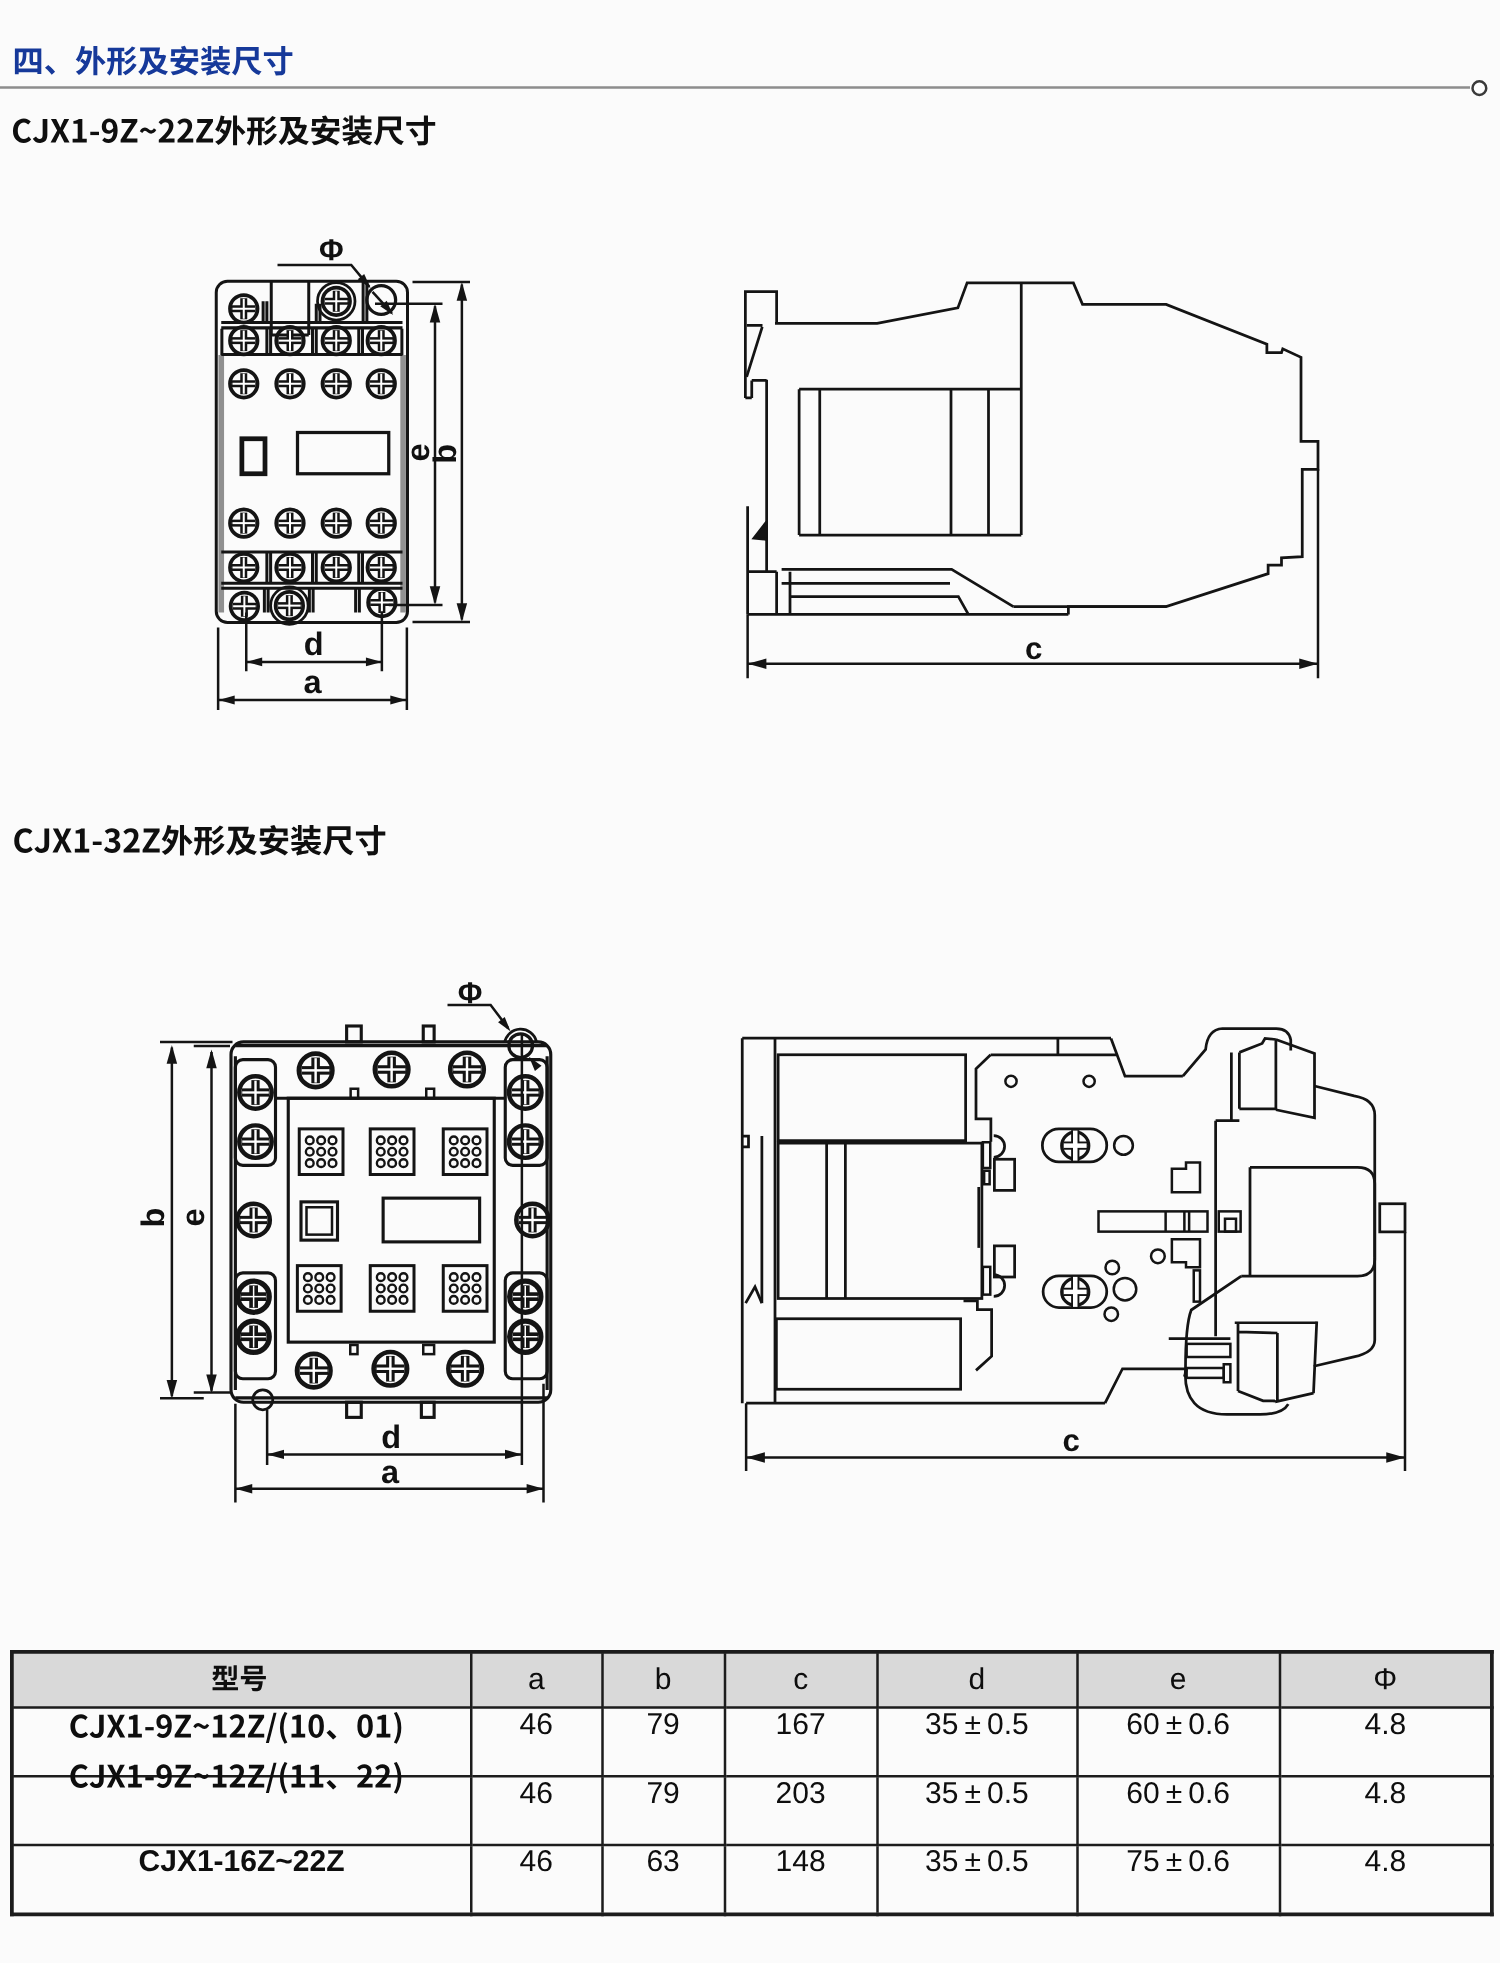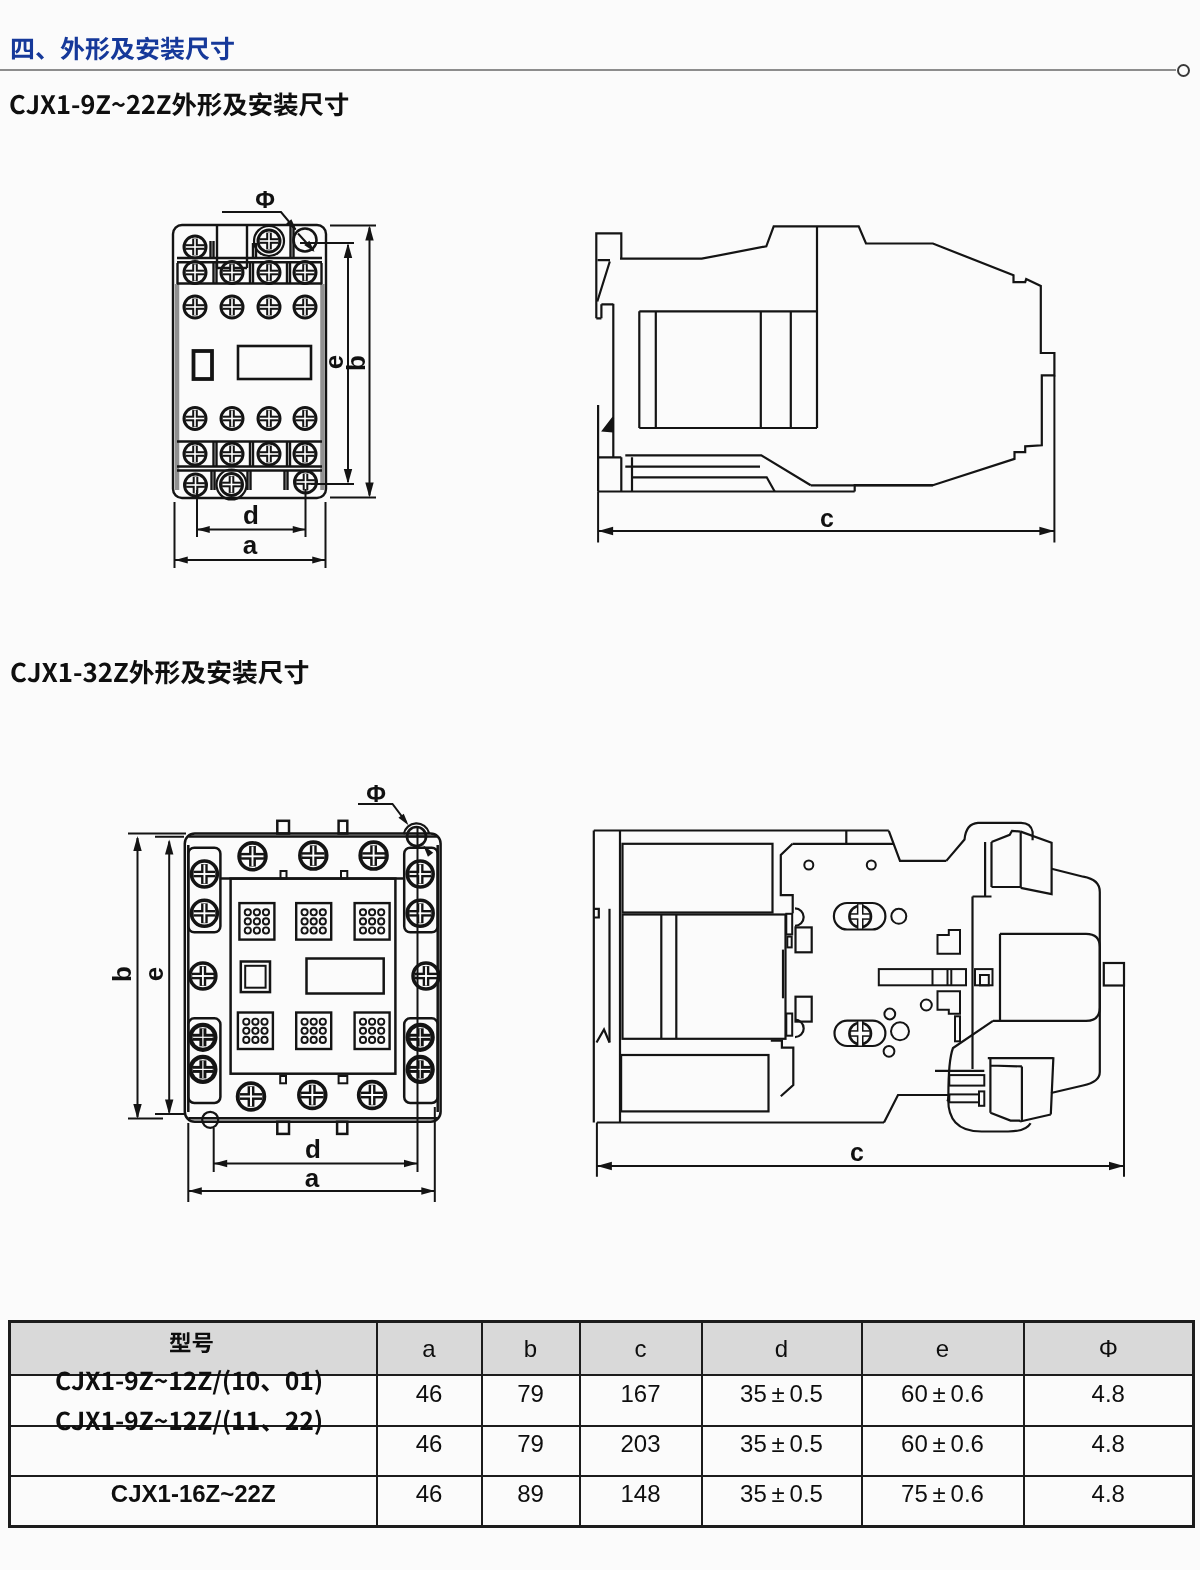--- a/index.html
+++ b/index.html
@@ -2,21 +2,21 @@
 <html><head>
 <meta charset="utf-8">
 <style>
 html,body{margin:0;padding:0;background:#fbfbfb;}
 body{width:1200px;height:1570px;position:relative;font-family:"Liberation Sans",sans-serif;overflow:hidden;}
 .abs{position:absolute;}
 svg{position:absolute;overflow:visible;}
 svg text{font-family:"Liberation Sans",sans-serif;fill:#111;}
 table{border-collapse:collapse;table-layout:fixed;border:3px solid #1c1c1c;}
 td{border:2px solid #1c1c1c;line-height:25px;text-align:center;vertical-align:middle;padding:0;color:#0e0e0e;}
-tr+tr td{padding-bottom:14px;}
+tr+tr td{padding-bottom:28px;}
 </style>
 </head>
 <body>
 
 <svg class="abs" style="left:10px;top:26px;" width="229" height="40" viewBox="0 0 229 40">
     <g transform="translate(0,32) scale(0.02500,-0.02500)" fill="#16399a" stroke="none">
       <path transform="translate(0,0)" d="M76.5 765.7H921.9V-48.5H795.4V650.1H197.8V-56.5H76.5ZM140.9 126.1H862.2V10.3H140.9ZM330.0 684.1H447.4Q446.2 585.1 440.4 505.2Q434.7 425.2 416.4 362.5Q398.2 299.7 362.1 252.4Q326.1 205.1 264.0 171.6Q258.1 186.5 246.4 204.6Q234.7 222.6 220.6 239.5Q206.4 256.3 193.1 266.9Q242.2 293.8 269.8 330.8Q297.3 367.8 309.9 417.5Q322.4 467.2 326.0 533.2Q329.6 599.2 330.0 684.1ZM545.2 669.0H657.1V382.3Q657.1 357.7 660.7 346.4Q664.4 335.0 678.3 335.0Q683.7 335.0 692.4 335.0Q701.0 335.0 710.9 335.0Q720.8 335.0 729.4 335.0Q738.1 335.0 743.5 335.0Q756.9 335.0 776.0 336.8Q795.1 338.6 806.4 341.9Q808.2 317.2 809.6 291.0Q811.0 264.9 814.3 242.7Q803.4 237.8 784.0 236.5Q764.6 235.3 746.9 235.3Q739.9 235.3 727.8 235.3Q715.7 235.3 702.7 235.3Q689.6 235.3 678.3 235.3Q666.9 235.3 659.6 235.3Q612.4 235.3 587.7 251.5Q563.0 267.8 554.1 301.1Q545.2 334.4 545.2 385.6Z"></path>
       <path transform="translate(1000,0)" d="M255.1 -68.7Q225.0 -31.4 187.9 8.0Q150.9 47.4 112.9 84.7Q75.0 122.0 39.8 151.5L144.3 241.8Q179.8 212.8 220.7 173.6Q261.7 134.4 299.2 94.3Q336.8 54.2 362.1 23.1Z"></path>
       <path transform="translate(2000,0)" d="M218.1 703.5H459.8V590.2H218.1ZM588.5 848.9H715.2V-89.8H588.5ZM162.2 365.4 234.2 447.4Q261.1 428.2 294.0 403.6Q326.9 379.1 357.2 354.8Q387.5 330.5 405.9 311.7L330.2 219.4Q312.5 239.3 283.3 265.3Q254.1 291.2 222.0 317.4Q189.8 343.6 162.2 365.4ZM200.3 850.5 320.6 828.9Q300.9 732.7 271.6 641.2Q242.3 549.7 204.8 471.3Q167.4 393.0 122.7 334.6Q112.7 345.4 94.1 359.9Q75.4 374.3 56.0 388.3Q36.5 402.4 22.4 410.6Q65.9 461.5 100.3 531.2Q134.6 600.9 159.8 682.7Q185.0 764.6 200.3 850.5ZM416.3 703.5H440.1L462.7 707.8L548.8 682.9Q525.2 480.5 468.3 330.8Q411.4 181.1 325.1 79.9Q238.8 -21.3 125.1 -79.0Q115.3 -64.1 97.1 -44.4Q79.0 -24.6 59.7 -6.2Q40.3 12.1 24.6 21.9Q136.0 72.7 216.7 158.7Q297.4 244.7 347.8 372.3Q398.1 499.8 416.3 675.2ZM664.9 478.6 759.5 548.4Q794.2 514.0 836.0 472.5Q877.8 430.9 916.3 390.6Q954.9 350.3 979.3 319.1L877.1 237.6Q855.1 269.6 818.5 312.1Q781.9 354.5 741.1 398.1Q700.3 441.7 664.9 478.6Z"></path>
       <path transform="translate(3000,0)" d="M50.1 790.9H576.0V679.8H50.1ZM32.0 463.6H588.6V352.7H32.0ZM374.7 760.5H492.0V-88.7H374.7ZM147.8 761.3H259.7V424.9Q259.7 331.6 250.2 238.4Q240.7 145.1 208.4 59.5Q176.2 -26.0 108.4 -97.4Q99.4 -85.0 83.5 -69.0Q67.7 -53.0 50.7 -38.3Q33.8 -23.6 19.6 -15.4Q77.6 46.0 104.5 118.2Q131.4 190.4 139.6 268.5Q147.8 346.6 147.8 425.4ZM822.1 835.4 936.0 789.0Q898.4 740.0 851.3 694.4Q804.3 648.8 752.6 610.2Q700.9 571.6 648.5 541.7Q634.2 561.6 610.5 585.5Q586.8 609.5 563.7 626.7Q610.5 650.2 659.3 683.3Q708.0 716.5 751.3 755.9Q794.6 795.4 822.1 835.4ZM843.0 559.6 952.7 514.0Q914.5 463.3 866.4 415.3Q818.4 367.2 766.0 326.1Q713.6 284.9 661.5 253.0Q647.4 272.0 623.7 296.1Q600.1 320.1 577.7 337.4Q625.1 362.8 675.0 398.2Q724.9 433.6 769.4 475.4Q813.8 517.1 843.0 559.6ZM860.1 293.2 974.4 249.2Q932.4 176.4 875.3 114.2Q818.1 52.0 750.8 1.2Q683.5 -49.4 609.5 -87.3Q596.2 -64.4 572.5 -36.7Q548.9 -9.0 525.7 9.7Q593.4 39.3 656.8 82.0Q720.2 124.6 773.3 178.2Q826.3 231.7 860.1 293.2Z"></path>
@@ -390,21 +390,21 @@
         <td>46</td>
         <td>79</td>
         <td>203</td>
         <td>35 ± 0.5</td>
         <td>60 ± 0.6</td>
         <td>4.8</td>
       </tr>
 <tr style="height:41px;">
         <td style="font-weight:bold;">CJX1-16Z~22Z</td>
         <td>46</td>
-        <td>89</td>
+        <td>63</td>
         <td>148</td>
         <td>35 ± 0.5</td>
         <td>75 ± 0.6</td>
         <td>4.8</td>
       </tr>
 </tbody>
   </table>
 <svg class="abs" style="left:169px;top:1319px;" width="49" height="40" viewBox="0 0 49 40">
     <g transform="translate(0,32) scale(0.02250,-0.02250)" fill="#0e0e0e" stroke="none">
       <path transform="translate(0,0)" d="M89.9 813.8H546.8V709.1H89.9ZM55.5 603.9H569.1V498.4H55.5ZM46.4 53.7H951.4V-57.1H46.4ZM147.9 242.6H851.0V134.1H147.9ZM363.8 773.1H475.5V305.3H363.8ZM437.7 321.9H561.1V-28.1H437.7ZM611.4 791.9H720.7V452.3H611.4ZM794.3 837.8H908.4V409.0Q908.4 367.7 898.9 344.7Q889.4 321.6 860.7 308.0Q832.7 296.2 793.8 292.9Q754.9 289.5 702.3 289.5Q698.9 312.9 688.4 343.3Q677.9 373.6 665.9 395.4Q699.9 394.4 732.3 394.0Q764.7 393.7 775.1 394.7Q786.6 394.9 790.5 398.1Q794.3 401.3 794.3 411.3ZM169.2 771.5H279.4V593.1Q279.4 538.7 266.8 480.0Q254.3 421.4 218.2 368.7Q182.1 316.0 112.5 278.2Q105.1 290.0 90.5 306.1Q76.0 322.2 60.7 337.9Q45.4 353.6 34.6 361.9Q95.9 393.7 124.1 432.3Q152.4 470.9 160.8 513.3Q169.2 555.7 169.2 596.2Z"></path>

